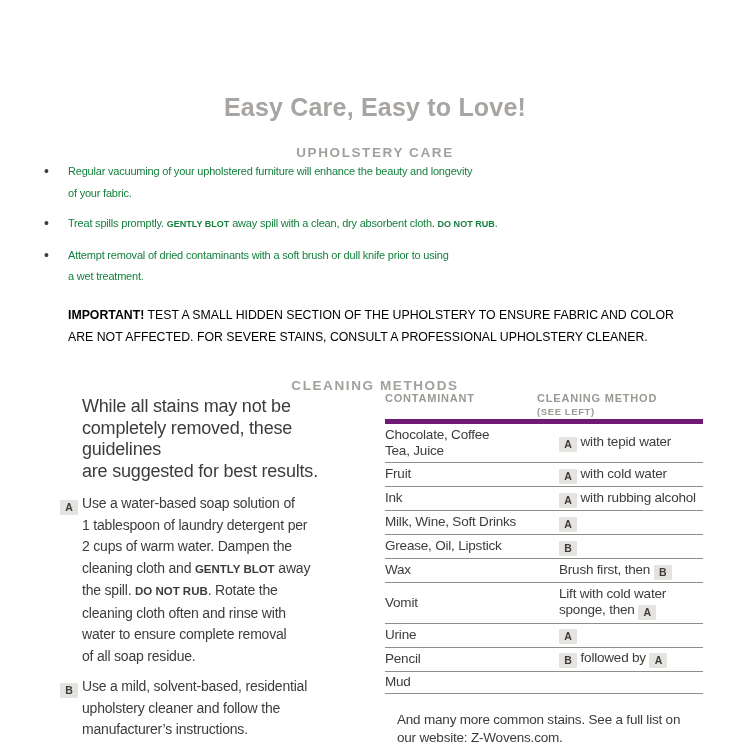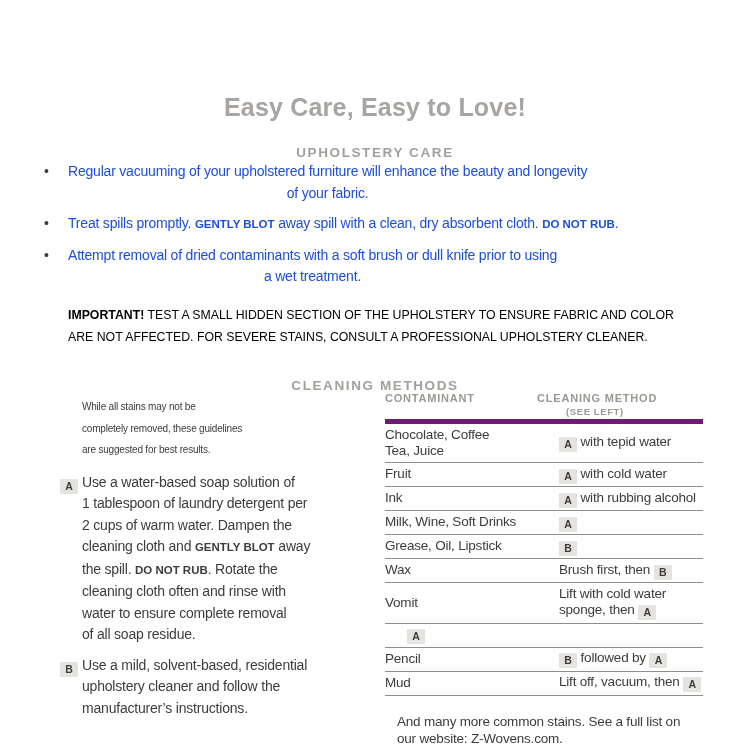--- a/index.html
+++ b/index.html
@@ -25,40 +25,40 @@
     color: #a3a09c;
   }
   #uph-heading { top: 134px; }
   #cm-heading  { top: 367px; }
 
   
   #bullets { position: absolute; top: 161px; left: 44px; width: 668px; }
   .bullet-item { display: flex; margin-bottom: 9px; }
   .bullet-dot  { width: 24px; flex: none; font-size: 14px; line-height: 21.5px; color: #3d3c3a; }
   .bullet-text {
-    font-size: 14px; line-height: 21.5px; letter-spacing: -0.2px;
-    color: #1d4ed8; white-space: pre-line; text-align: center;
+    font-size: 11px; line-height: 21.5px; letter-spacing: -0.2px;
+    color: #15803d; white-space: pre-line;
   }
 
   
   .b  { font-weight: bold; }
   .bc { font-weight: bold; font-size: 0.82em; letter-spacing: 0; }
 
   
   #important {
     position: absolute; top: 293px; left: 68px; width: 655px;
     font-size: 12.3px; line-height: 21.5px; letter-spacing: 0;
     color: #000000; white-space: pre-line;
   }
 
   
   #left-col { position: absolute; left: 60px; top: 396px; width: 295px; color: #3d3c3a; }
   #intro {
     margin: 0 0 11px 22px; width: 270px;
-    font-size: 10px; line-height: 21.5px; letter-spacing: -0.2px;
+    font-size: 18px; line-height: 21.5px; letter-spacing: -0.2px;
     white-space: pre-line;
   }
   .method-item { display: flex; margin-bottom: 9px; align-items: flex-start; }
   .method-badge-col { width: 22px; flex: none; padding-top: 2px; }
   .method-text {
     width: 270px;
     font-size: 14px; line-height: 21.5px; letter-spacing: -0.2px;
     white-space: pre-line;
   }
 
@@ -71,21 +71,21 @@
     text-align: center; border-radius: 1px;
     vertical-align: -2px; letter-spacing: 0;
   }
 
   
   #stain-table { position: absolute; left: 385px; top: 392px; width: 318px; color: #3d3c3a; }
   .thead { display: flex; padding-bottom: 2px; border-bottom: 5px solid #701a75; }
   .th { font-size: 11px; font-weight: bold; letter-spacing: 0.8px; color: #9b9894; }
   .th-c1 { width: 152px; flex: none; }
   .th-c2 { width: 166px; flex: none; }
-  .th-sub { display: block; font-size: 9.5px; letter-spacing: 0.6px; margin-top: 2px; font-weight: bold; margin-left: 29px; }
+  .th-sub { display: block; font-size: 9.5px; letter-spacing: 0.6px; margin-top: 2px; font-weight: bold; }
   .trow {
     display: flex; align-items: center;
     padding: 2.5px 0; border-bottom: 1px solid #8f8e8b;
   }
   .td-c1 {
     width: 152px; flex: none;
     font-size: 13.5px; line-height: 16.5px; letter-spacing: -0.2px;
     white-space: pre-line;
   }
   .td-c2 {
@@ -190,28 +190,28 @@
         <div class="trow">
           <div class="td-c1">Wax</div>
           <div class="td-c2"><span class="seg">Brush first, then </span><span class="badge">B</span></div>
         </div>
         <div class="trow">
           <div class="td-c1">Vomit</div>
           <div class="td-c2"><span class="seg">Lift with cold water
 sponge, then </span><span class="badge">A</span></div>
         </div>
         <div class="trow">
+          <div class="td-c1">Urine</div>
           <div class="td-c2"><span class="badge">A</span></div>
         </div>
         <div class="trow">
           <div class="td-c1">Pencil</div>
           <div class="td-c2"><span class="badge">B</span><span class="seg"> followed by </span><span class="badge">A</span></div>
         </div>
         <div class="trow">
           <div class="td-c1">Mud</div>
-          <div class="td-c2"><span class="seg">Lift off, vacuum, then </span><span class="badge">A</span></div>
         </div>
       </div>
     <p class="tfoot">And many more common stains. See a full list on
 our website: Z-Wovens.com.</p>
   </div>
 
 </div>
 
 </body></html>

